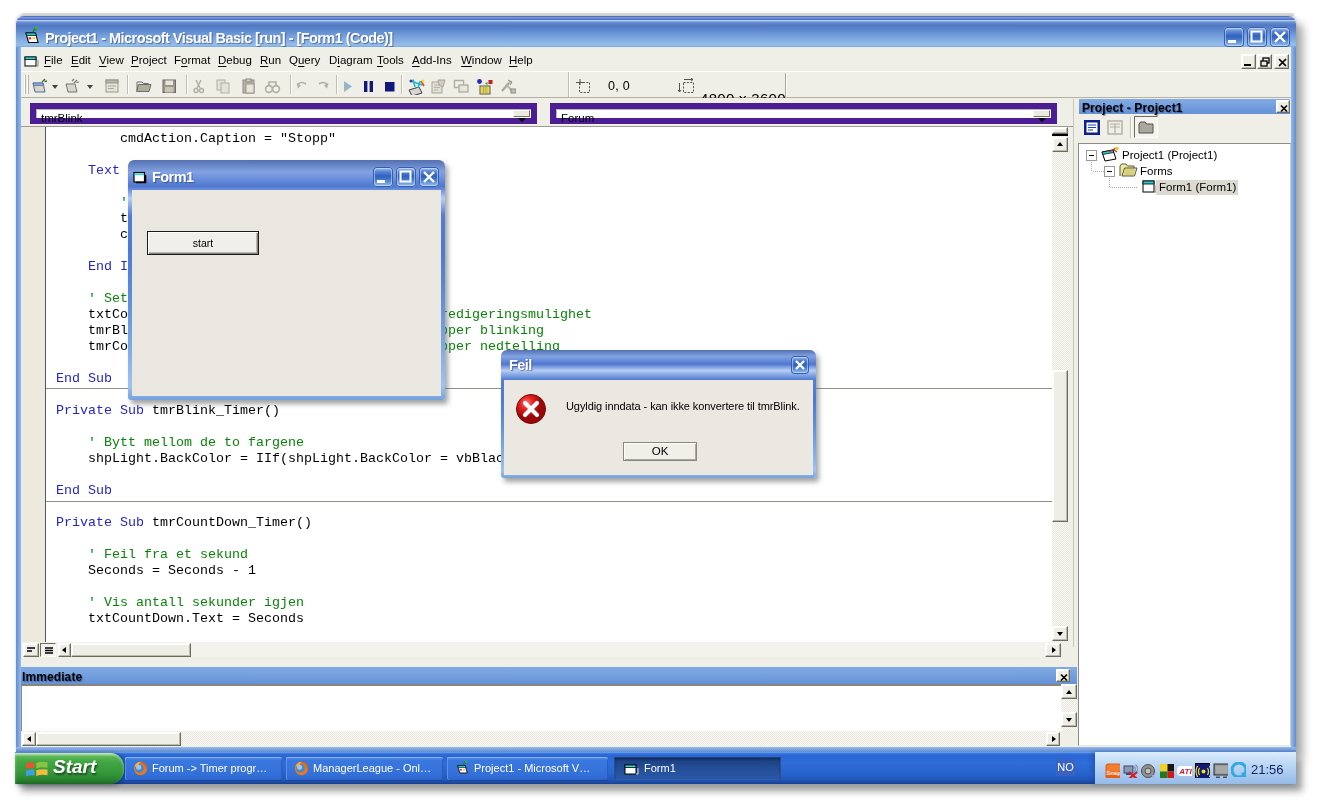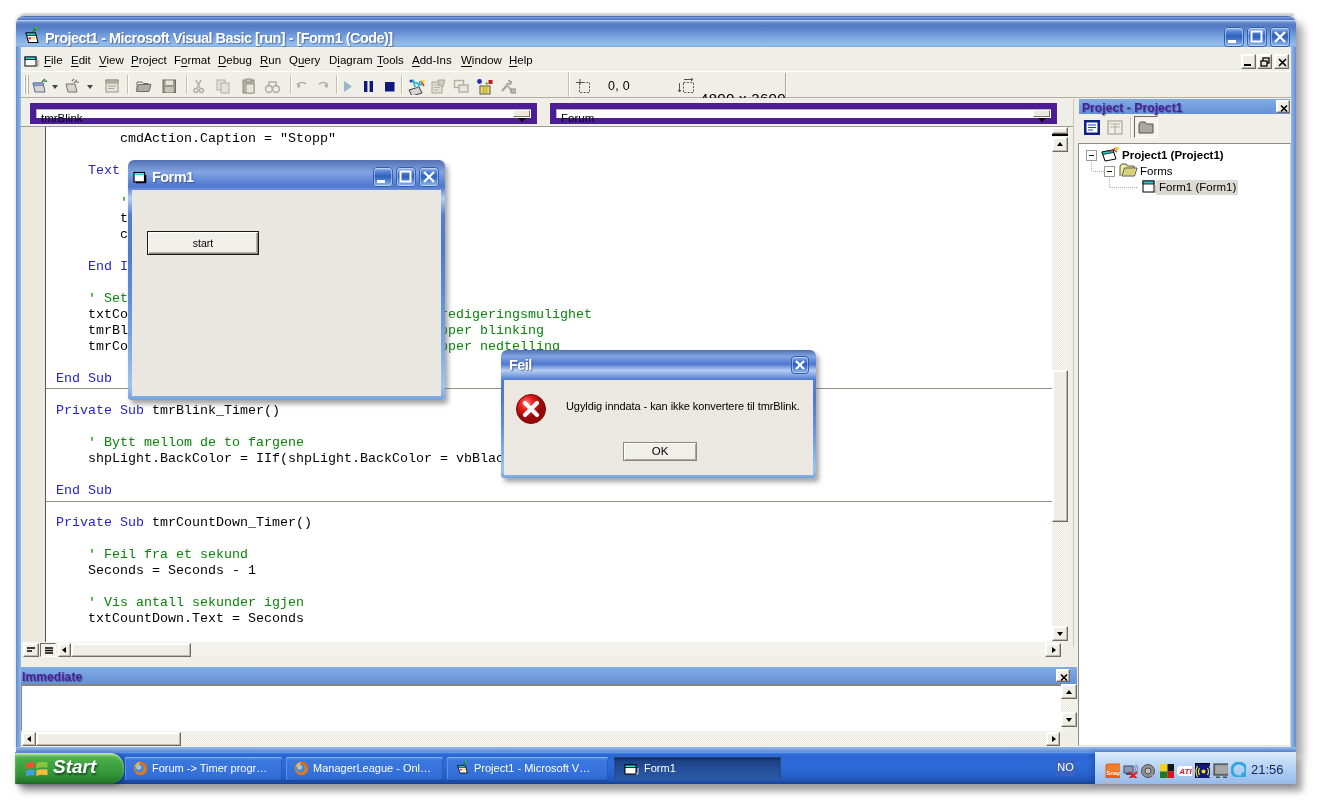--- a/index.html
+++ b/index.html
@@ -44,21 +44,21 @@
 #code{position:absolute;left:56px;top:131px;margin:0;font-family:"Liberation Mono",monospace;
   font-size:13.33px;line-height:16px;color:#000;}
 #code b{color:#2424cc;font-weight:normal;}
 #code i{color:#0a840a;font-style:normal;}
 .psep{position:absolute;left:46px;width:1006px;height:1px;background:#90908a;}
 
 .strack{position:absolute;background:repeating-conic-gradient(#fbfaf7 0 25%,#e9e7dd 0 50%) 0 0/2px 2px;}
 .arr{position:absolute;width:0;height:0;}
 
 .ptitle{position:absolute;background:linear-gradient(180deg,#82abe2 0%,#74a0de 45%,#6592d6 100%);}
-.ptext{position:absolute;color:#4c1d95;font-weight:bold;font-size:12px;letter-spacing:0.1px;white-space:nowrap;
+.ptext{position:absolute;color:#000000;font-weight:bold;font-size:12px;letter-spacing:0.1px;white-space:nowrap;
   text-shadow:1px 1px 1px rgba(30,50,110,.5);}
 
 .tt{position:absolute;font-size:11.5px;color:#000;white-space:nowrap;}
 .pm{position:absolute;width:11px;height:11px;background:#fff;border:1px solid #9a9a96;}
 .pm:before{content:"";position:absolute;left:2px;top:4px;width:5px;height:1px;background:#000;}
 .dot{position:absolute;background-image:repeating-linear-gradient(90deg,#aaa 0 1px,transparent 1px 2px);height:1px;}
 .dotv{position:absolute;background-image:repeating-linear-gradient(180deg,#aaa 0 1px,transparent 1px 2px);width:1px;}
 
 .cwin{position:absolute;border-radius:6px 6px 3px 3px;
   box-shadow:3px 4px 5px rgba(90,90,90,.55);
@@ -372,21 +372,21 @@
 <div class="dot" style="left:1093px;top:171px;width:11px"></div>
 <div class="dotv" style="left:1109px;top:178px;height:9px"></div>
 <div class="dot" style="left:1110px;top:187px;width:28px"></div>
 <div class="pm" style="left:1086px;top:150px"></div>
 <svg class="abs" style="left:1100px;top:146px" width="20" height="17" viewBox="0 0 20 17">
   <polygon points="2,6 13,4 16,13 5,15" fill="#fff" stroke="#000"></polygon>
   <polygon points="2,6 13,4 13.7,6.5 2.7,8.5" fill="#28c8c8" stroke="#000" stroke-width="0.7"></polygon>
   <path d="M9 6 L16 2 M14 4 L17 6" stroke="#c03030" stroke-width="1.4"></path>
   <circle cx="17" cy="2.5" r="1.8" fill="#e8d020"></circle>
 </svg>
-<div class="tt" style="left:1122px;top:149px;font-weight:bold">Project1 (Project1)</div>
+<div class="tt" style="left:1122px;top:149px;font-weight:normal">Project1 (Project1)</div>
 <div class="pm" style="left:1104px;top:166px"></div>
 <svg class="abs" style="left:1119px;top:163px" width="19" height="15" viewBox="0 0 19 15">
   <path d="M1 13 V3 L2.5 1 H7 L8.5 3 H15 V5" fill="#f0ec9a" stroke="#55534a"></path>
   <path d="M3 13 L5.5 5 H18 L15.5 13 Z" fill="#f0ec9a" stroke="#55534a"></path>
   <path d="M6 7 H16 M5.5 9 H15.5 M5 11 H15" stroke="#b8b050" stroke-width="0.9"></path>
 </svg>
 <div class="tt" style="left:1140px;top:165px">Forms</div>
 <svg class="abs" style="left:1141px;top:179px" width="16" height="16" viewBox="0 0 16 16">
   <rect x="2" y="2" width="11" height="11" fill="#fff" stroke="#000"></rect>
   <rect x="2" y="2" width="11" height="3" fill="#28c8c8" stroke="#000" stroke-width="0.8"></rect>

